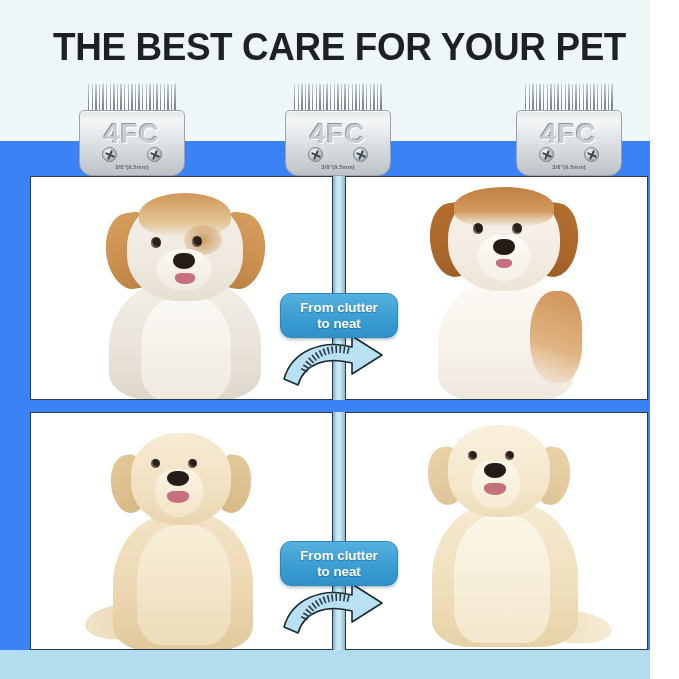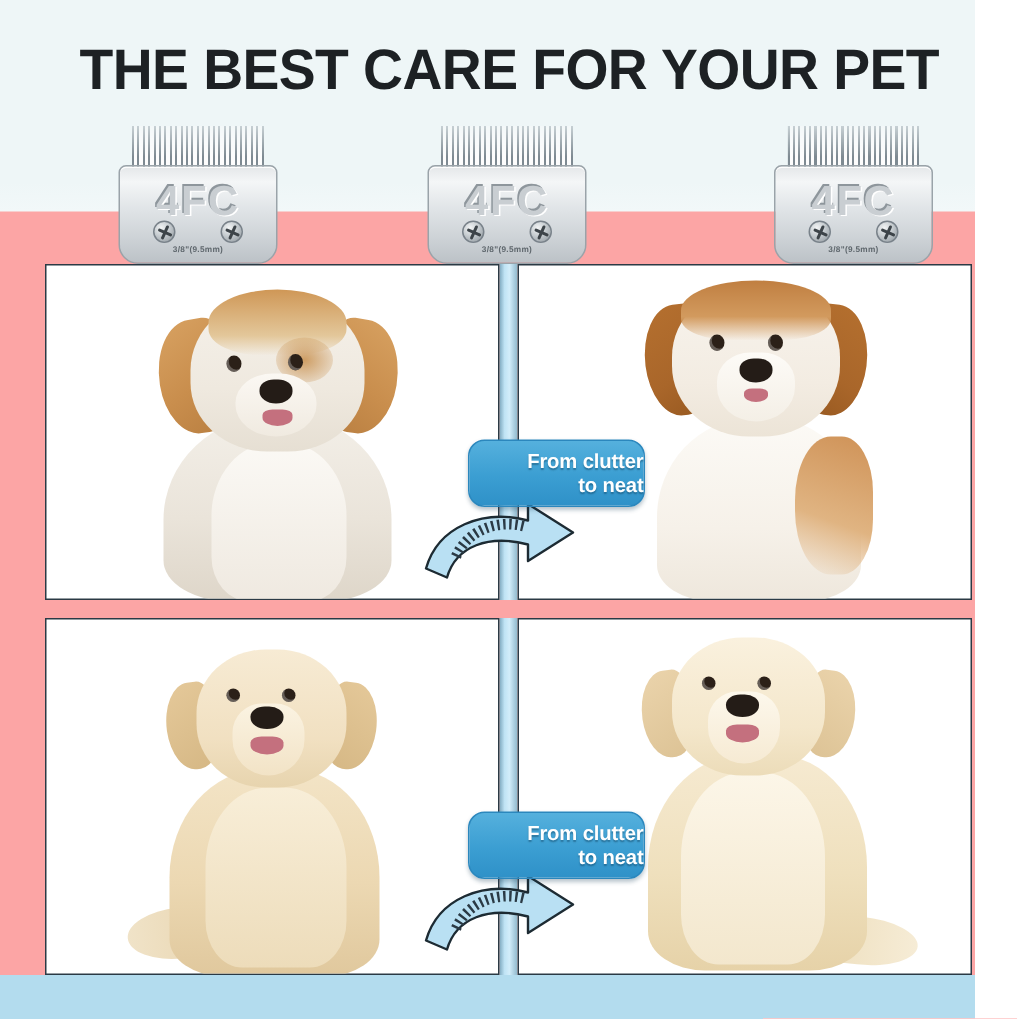--- a/index.html
+++ b/index.html
@@ -8,21 +8,21 @@
     width: 679px;
     height: 679px;
     overflow: hidden;
     font-family: "Liberation Sans", sans-serif;
   }
 
   #poster {
     position: relative;
     width: 650px;
     height: 679px;
-    background: #fca5a5;
+    background: #3b82f6;
     overflow: hidden;
     padding-left: 19px;
   }
 
   
   .top-band {
     position: absolute;
     left: 0; top: 0;
     width: 679px;
     height: 141px;
@@ -389,24 +389,23 @@
   .pill {
     position: relative;
     width: 118px;
     height: 45px;
     border-radius: 11px;
     background: linear-gradient(to bottom, #55b0dd 0%, #3b9ed2 55%, #2f91c8 100%);
     border: 1.6px solid #2b87bd;
     box-shadow: 0 2px 3px rgba(20,60,85,0.30);
     display: flex;
     flex-direction: column;
-    align-items: flex-end;
+    align-items: center;
     justify-content: center;
     z-index: 3;
-    margin-left: 32px;
   }
   .pill-line {
     color: #ffffff;
     font-size: 13.5px;
     font-weight: bold;
     line-height: 15.5px;
     letter-spacing: -0.1px;
     text-shadow: 0 1px 1px rgba(14,60,88,0.45);
     white-space: nowrap;
   }

